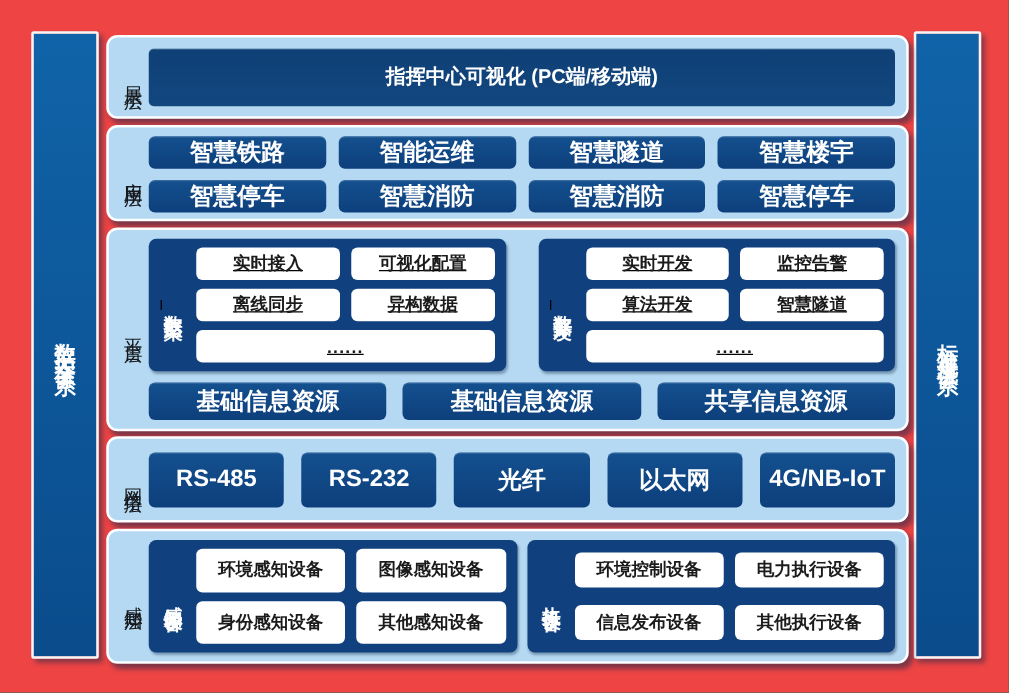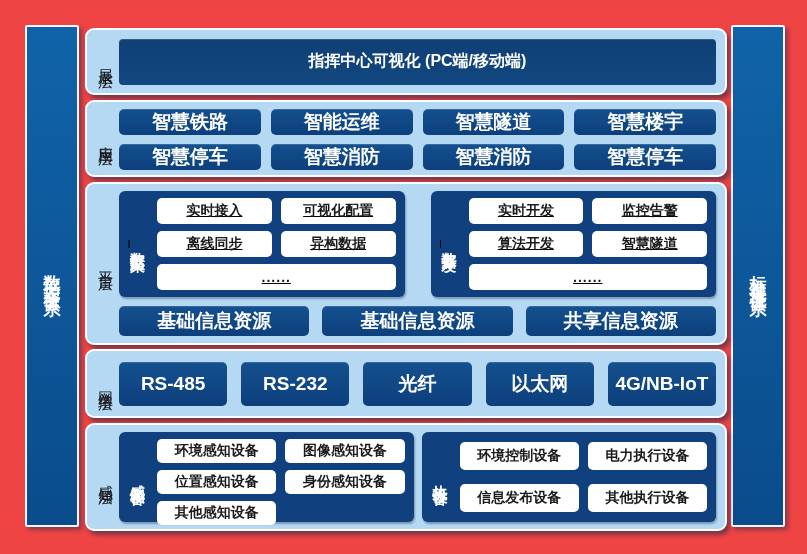--- a/index.html
+++ b/index.html
@@ -149,21 +149,20 @@
   </section>
 
   <section class="panel perception">
     <div class="layer-label vtext">感知层</div>
     <div class="panel-body">
       <div class="group-box">
         <div class="group-label vtext">感知设备</div>
         <div class="chips">
           <div class="chip">环境感知设备</div>
           <div class="chip">图像感知设备</div>
-          <div class="chip">位置感知设备</div>
           <div class="chip">身份感知设备</div>
           <div class="chip">其他感知设备</div>
         </div>
       </div>
       <div class="group-box">
         <div class="group-label vtext">执行设备</div>
         <div class="chips two-rows">
           <div class="chip">环境控制设备</div>
           <div class="chip">电力执行设备</div>
           <div class="chip">信息发布设备</div>

